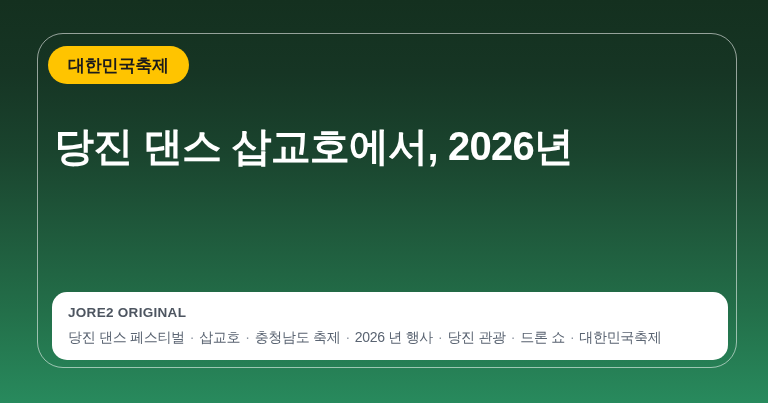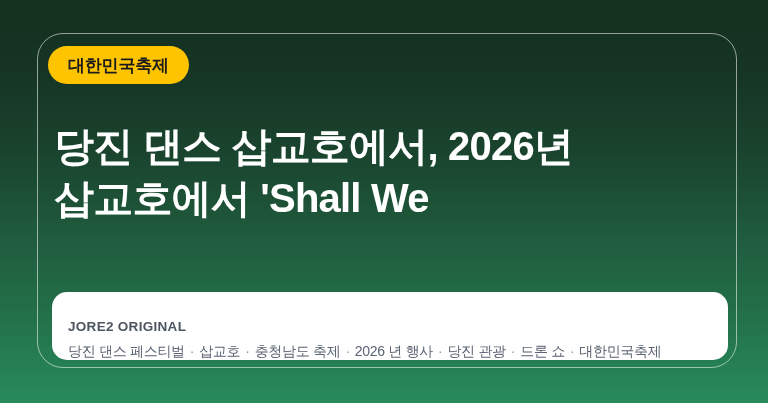--- a/index.html
+++ b/index.html
@@ -86,21 +86,21 @@
   
   #source-card {
     position: absolute;
     left: 52px;
     top: 292px;
     width: 676px;
     height: 68px;
     background: #ffffff;
     border-radius: 15px;
     box-sizing: border-box;
-    padding: 26px 0 0 16px;
+    padding: 12px 0 0 16px;
     overflow: hidden;
   }
   #source-label {
     font-size: 13.5px;
     font-weight: bold;
     color: #4d5560;
     letter-spacing: 0.3px;
     line-height: 18px;
     white-space: nowrap;
   }
@@ -124,21 +124,20 @@
 <div id="card-stage">
 
   <div id="outline-frame"></div>
 
   <div id="category-badge">
     <span class="badge-text">대한민국축제</span>
   </div>
 
   <div id="headline">
     <span class="headline-line">당진 댄스 삽교호에서, 2026년</span>
-    <span class="headline-line">삽교호에서 'Shall We</span>
   </div>
 
   <div id="source-card">
     <div id="source-label">JORE2 ORIGINAL</div>
     <div id="tag-list"><span class="tag-item">당진 댄스 페스티벌</span><span class="tag-sep">·</span><span class="tag-item">삽교호</span><span class="tag-sep">·</span><span class="tag-item">충청남도 축제</span><span class="tag-sep">·</span><span class="tag-item">2026 년 행사</span><span class="tag-sep">·</span><span class="tag-item">당진 관광</span><span class="tag-sep">·</span><span class="tag-item">드론 쇼</span><span class="tag-sep">·</span><span class="tag-item">대한민국축제</span></div>
   </div>
 
 </div>
 
 </body></html>

